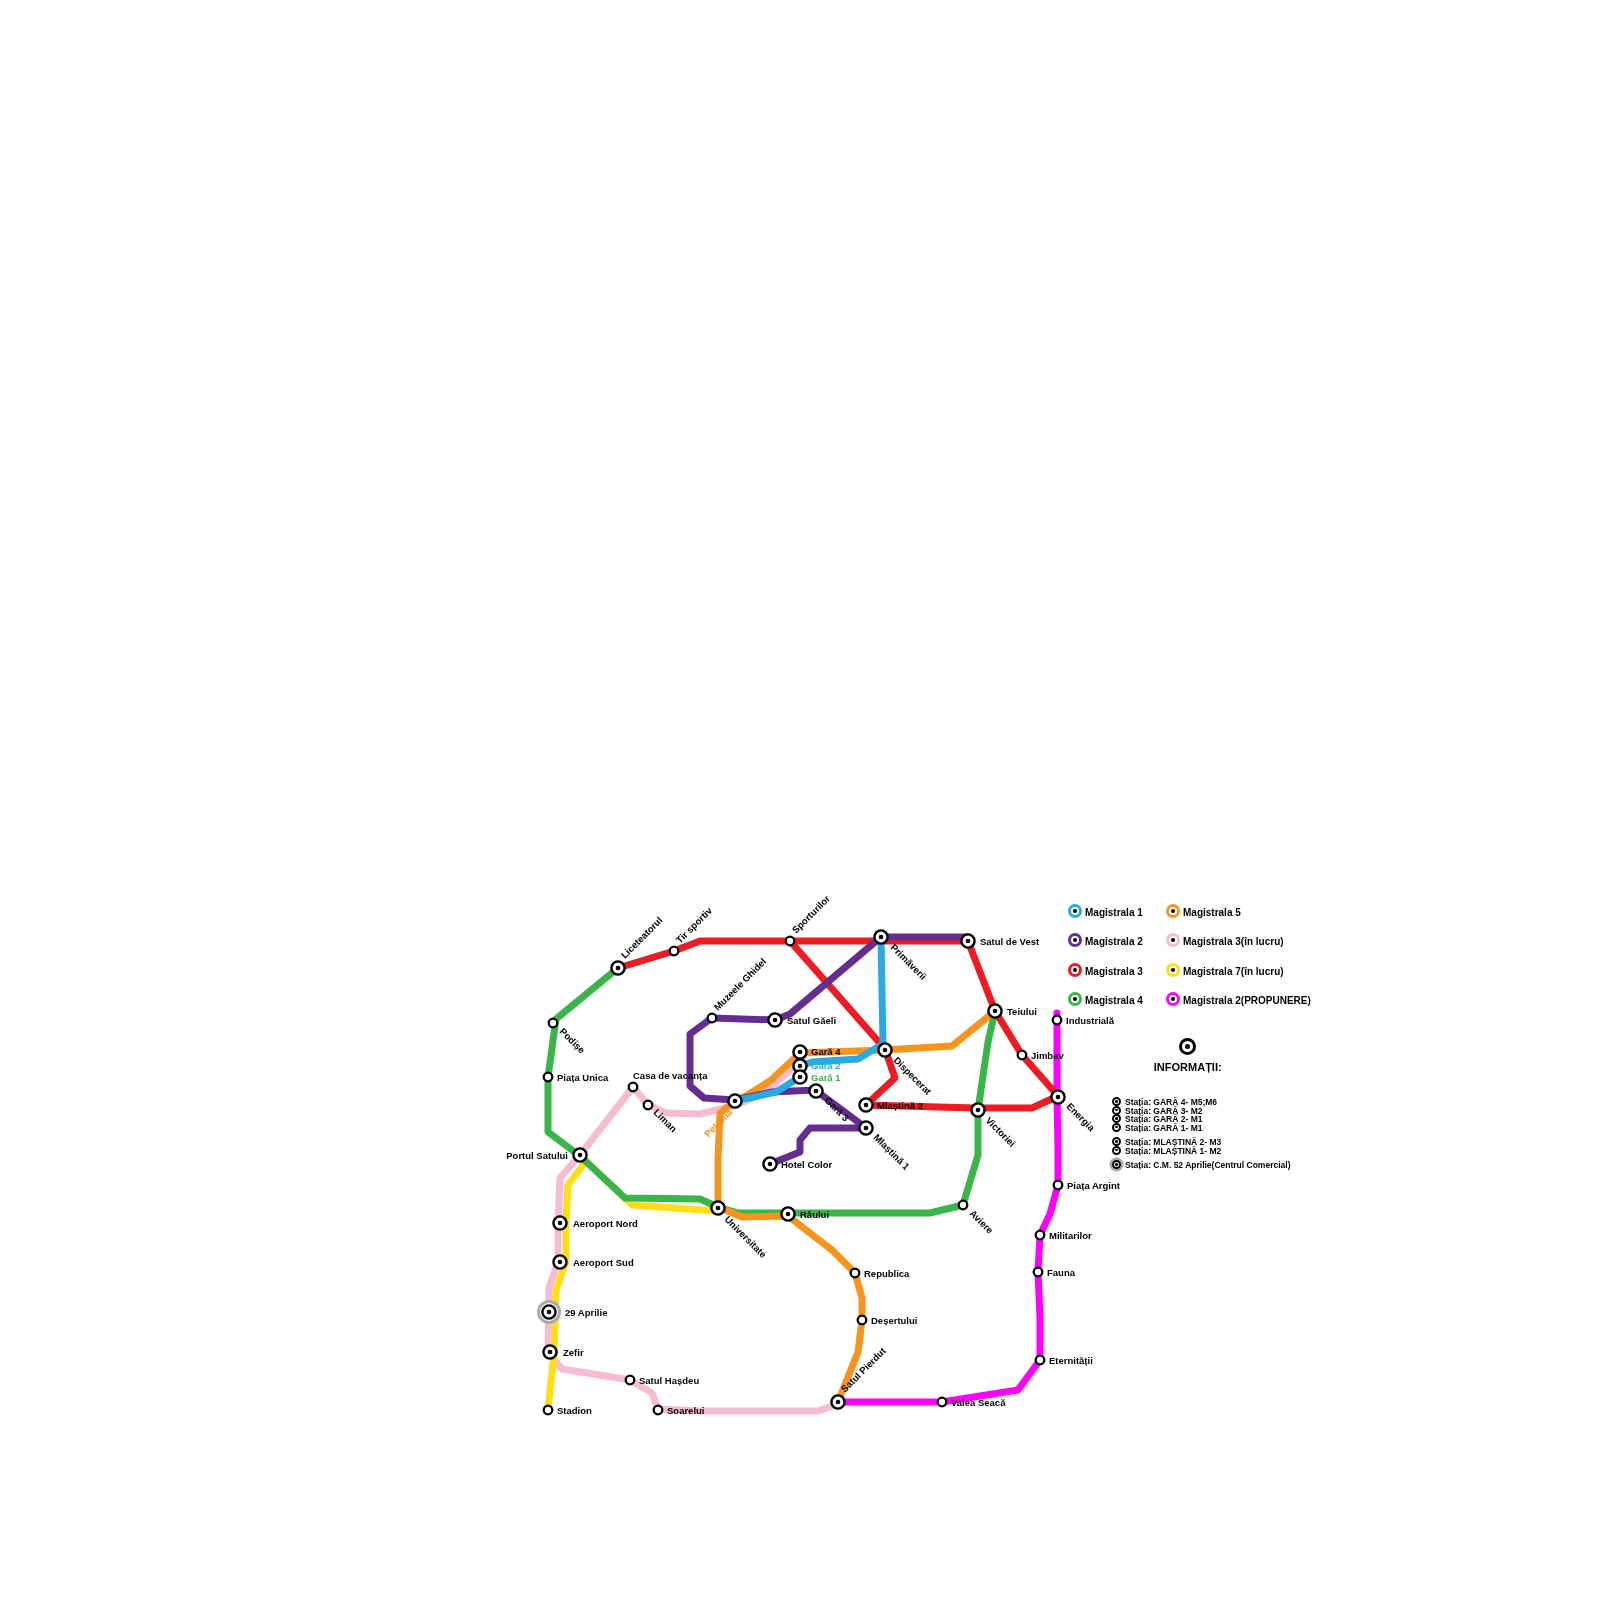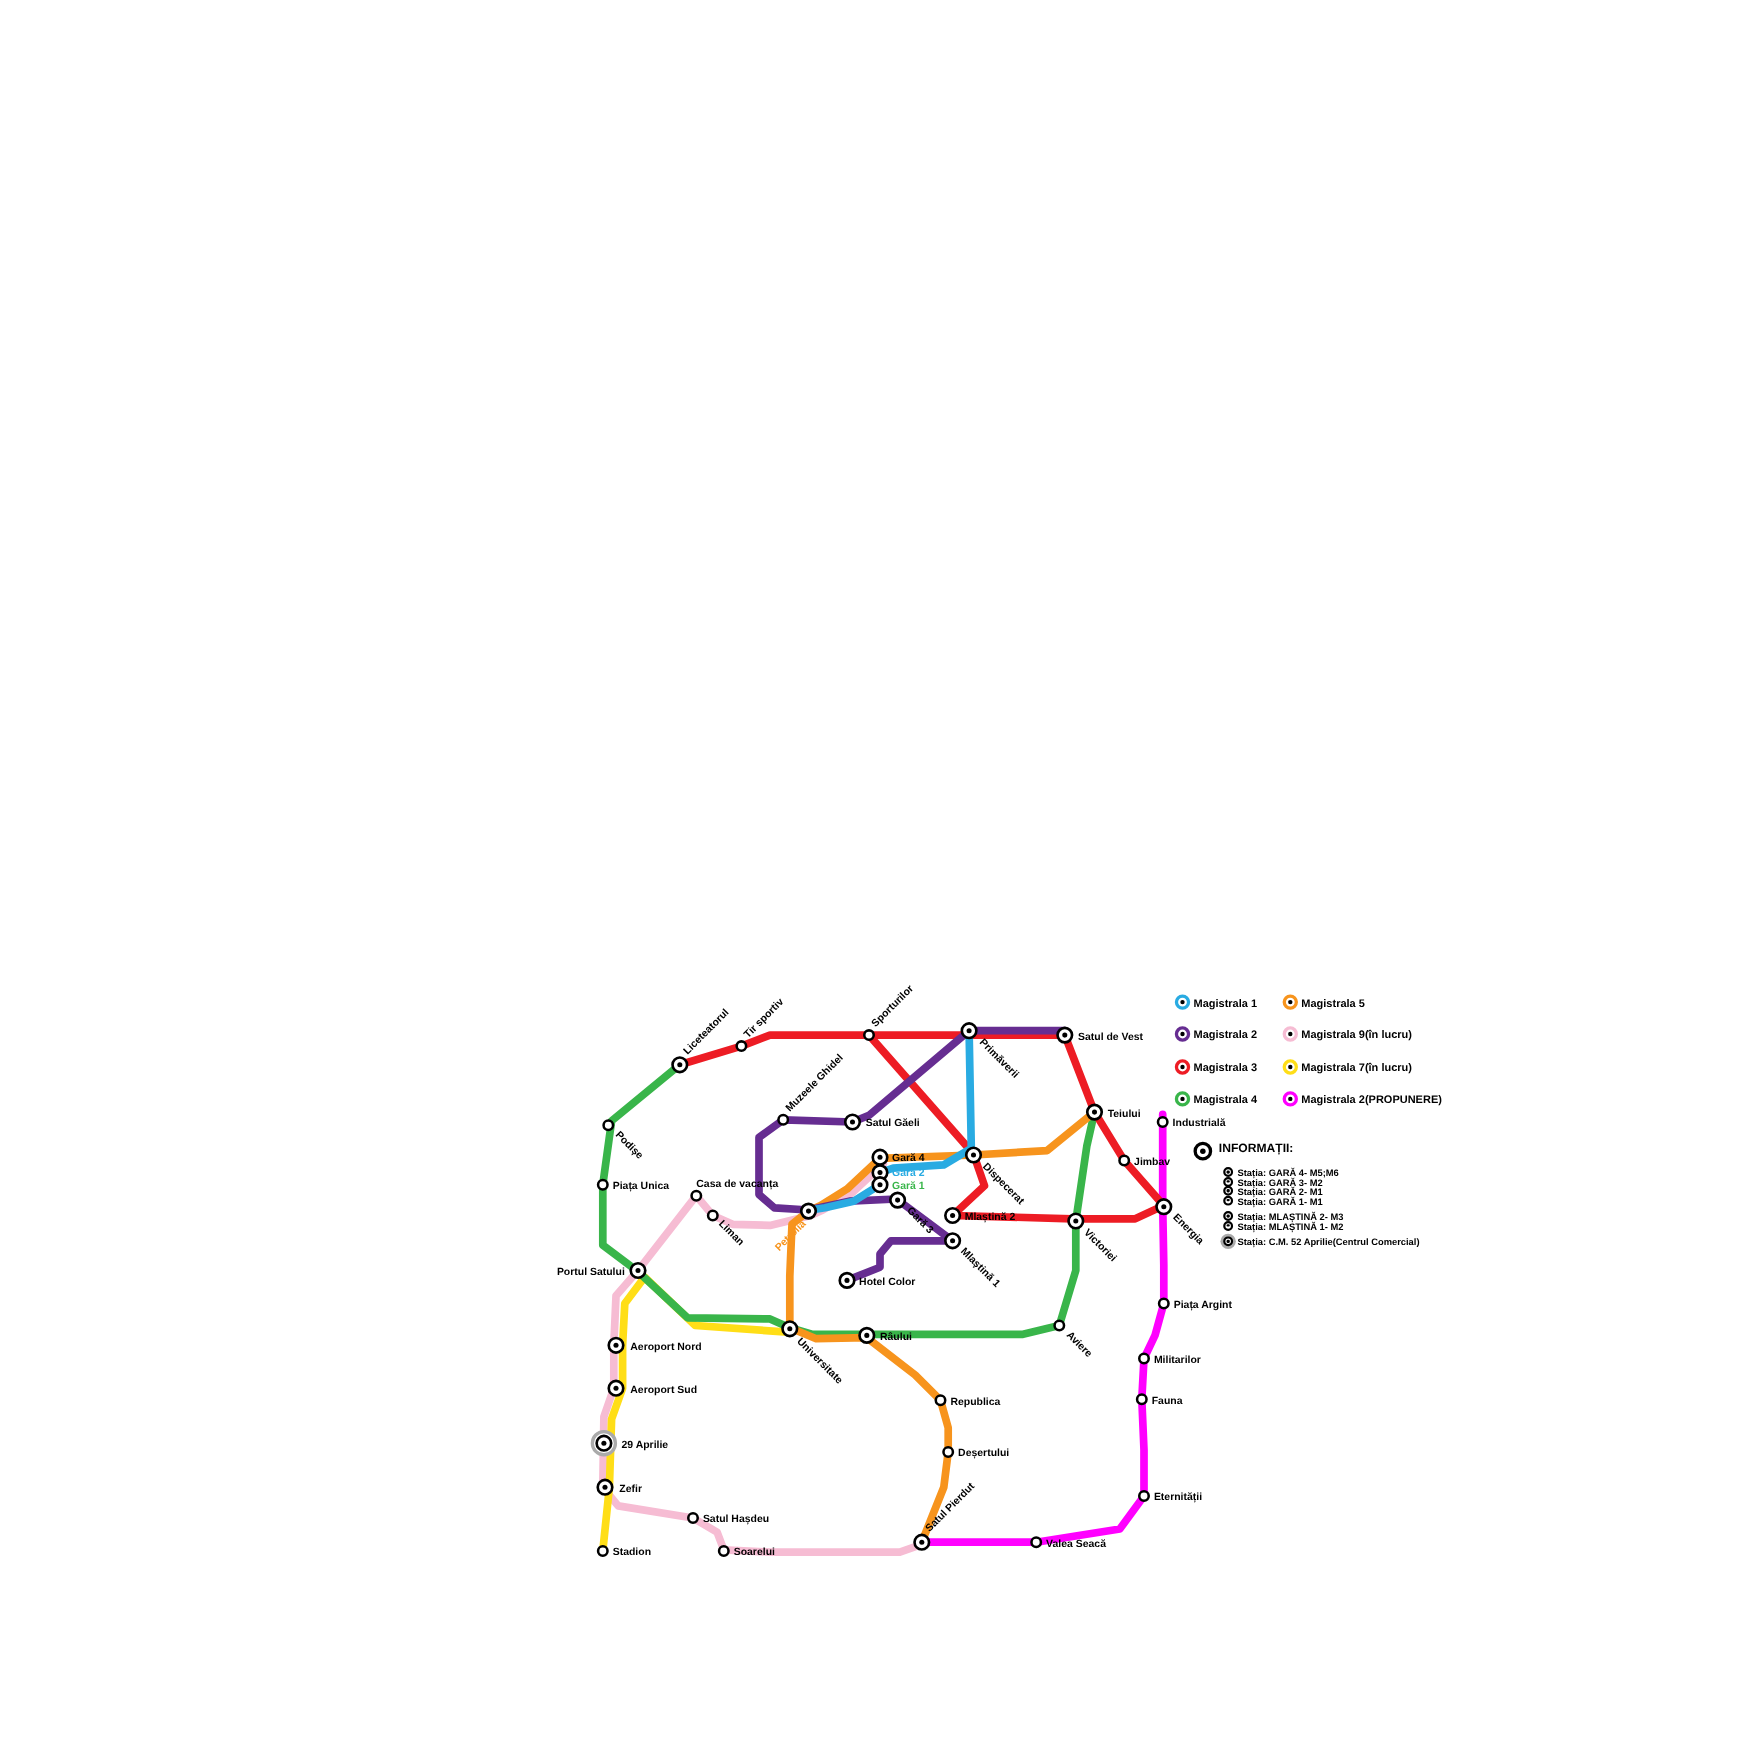--- a/index.html
+++ b/index.html
@@ -10,21 +10,21 @@
   #legend{position:absolute;left:1068px;top:888px;display:flex;}
   .legend-col{display:flex;flex-direction:column;}
   .legend-col.first{width:98px;}
   .legend-item{display:flex;align-items:flex-end;height:29.5px;}
   .legend-icon{box-sizing:border-box;width:14px;height:14px;border:3.5px solid #000;border-radius:50%;
     background:#fff;display:inline-flex;align-items:center;justify-content:center;margin-right:3px;flex:0 0 auto;}
   .legend-dot{width:4px;height:4px;background:#000;border-radius:50%;}
   .legend-label{font-size:10px;font-weight:bold;white-space:nowrap;color:#000;}
   
   #info{position:absolute;left:1085px;top:1038px;}
-  .info-title-row{display:flex;gap:6px;margin-bottom:6px;}
+  .info-title-row{display:flex;align-items:center;gap:6px;margin-bottom:24px;flex-direction:column;}
   .big-station-ico{box-sizing:border-box;width:17px;height:17px;border:3px solid #000;border-radius:50%;
     background:#fff;display:inline-flex;align-items:center;justify-content:center;flex:0 0 auto;}
   .big-station-ico .sdot{width:5px;height:5px;}
   .info-title{font-size:11px;font-weight:bold;color:#000;}
   .info-group{margin-bottom:6px;}
   .info-row{display:flex;align-items:flex-start;gap:4px;height:8.5px;margin-left:27px;}
   .info-row.tall{height:16px;}
   .station-ico{box-sizing:border-box;width:9px;height:9px;border:2px solid #000;border-radius:50%;
     background:#fff;display:inline-flex;align-items:center;justify-content:center;flex:0 0 auto;}
   .station-ico.commercial{box-shadow:0 0 0 2.5px #aaaaaa;}
@@ -279,21 +279,21 @@
         <div class="legend-item">
           <span class="legend-icon" style="border-color: rgb(247, 148, 29);">
             <span class="legend-dot"></span>
           </span>
           <span class="legend-label">Magistrala 5</span>
         </div>
         <div class="legend-item">
           <span class="legend-icon" style="border-color: rgb(246, 188, 211);">
             <span class="legend-dot"></span>
           </span>
-          <span class="legend-label">Magistrala 9(în lucru)</span>
+          <span class="legend-label">Magistrala 3(în lucru)</span>
         </div>
         <div class="legend-item">
           <span class="legend-icon" style="border-color: rgb(255, 222, 23);">
             <span class="legend-dot"></span>
           </span>
           <span class="legend-label">Magistrala 7(în lucru)</span>
         </div>
         <div class="legend-item">
           <span class="legend-icon" style="border-color: rgb(255, 0, 255);">
             <span class="legend-dot"></span>

